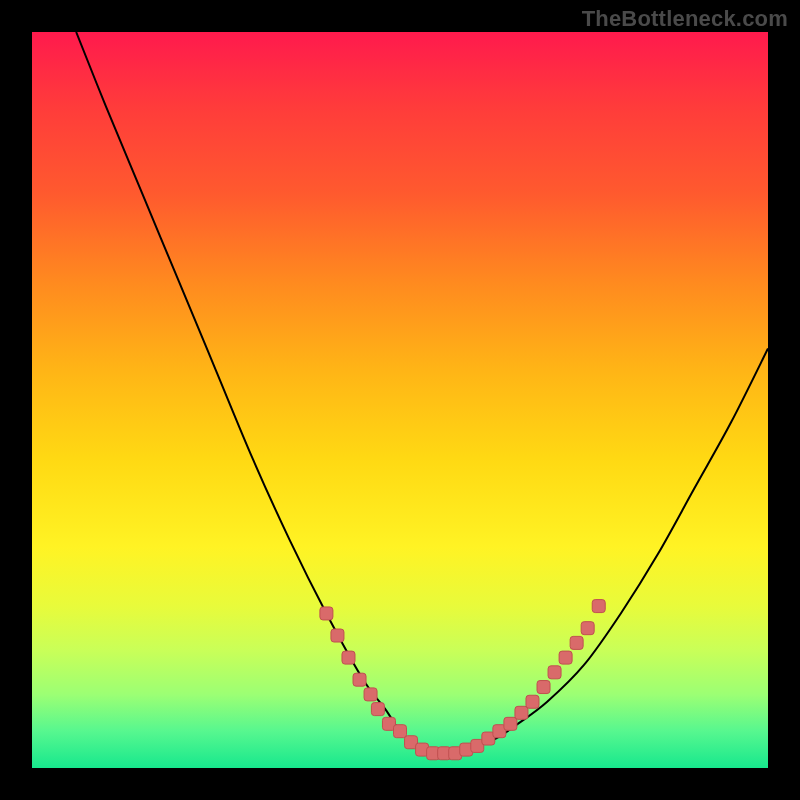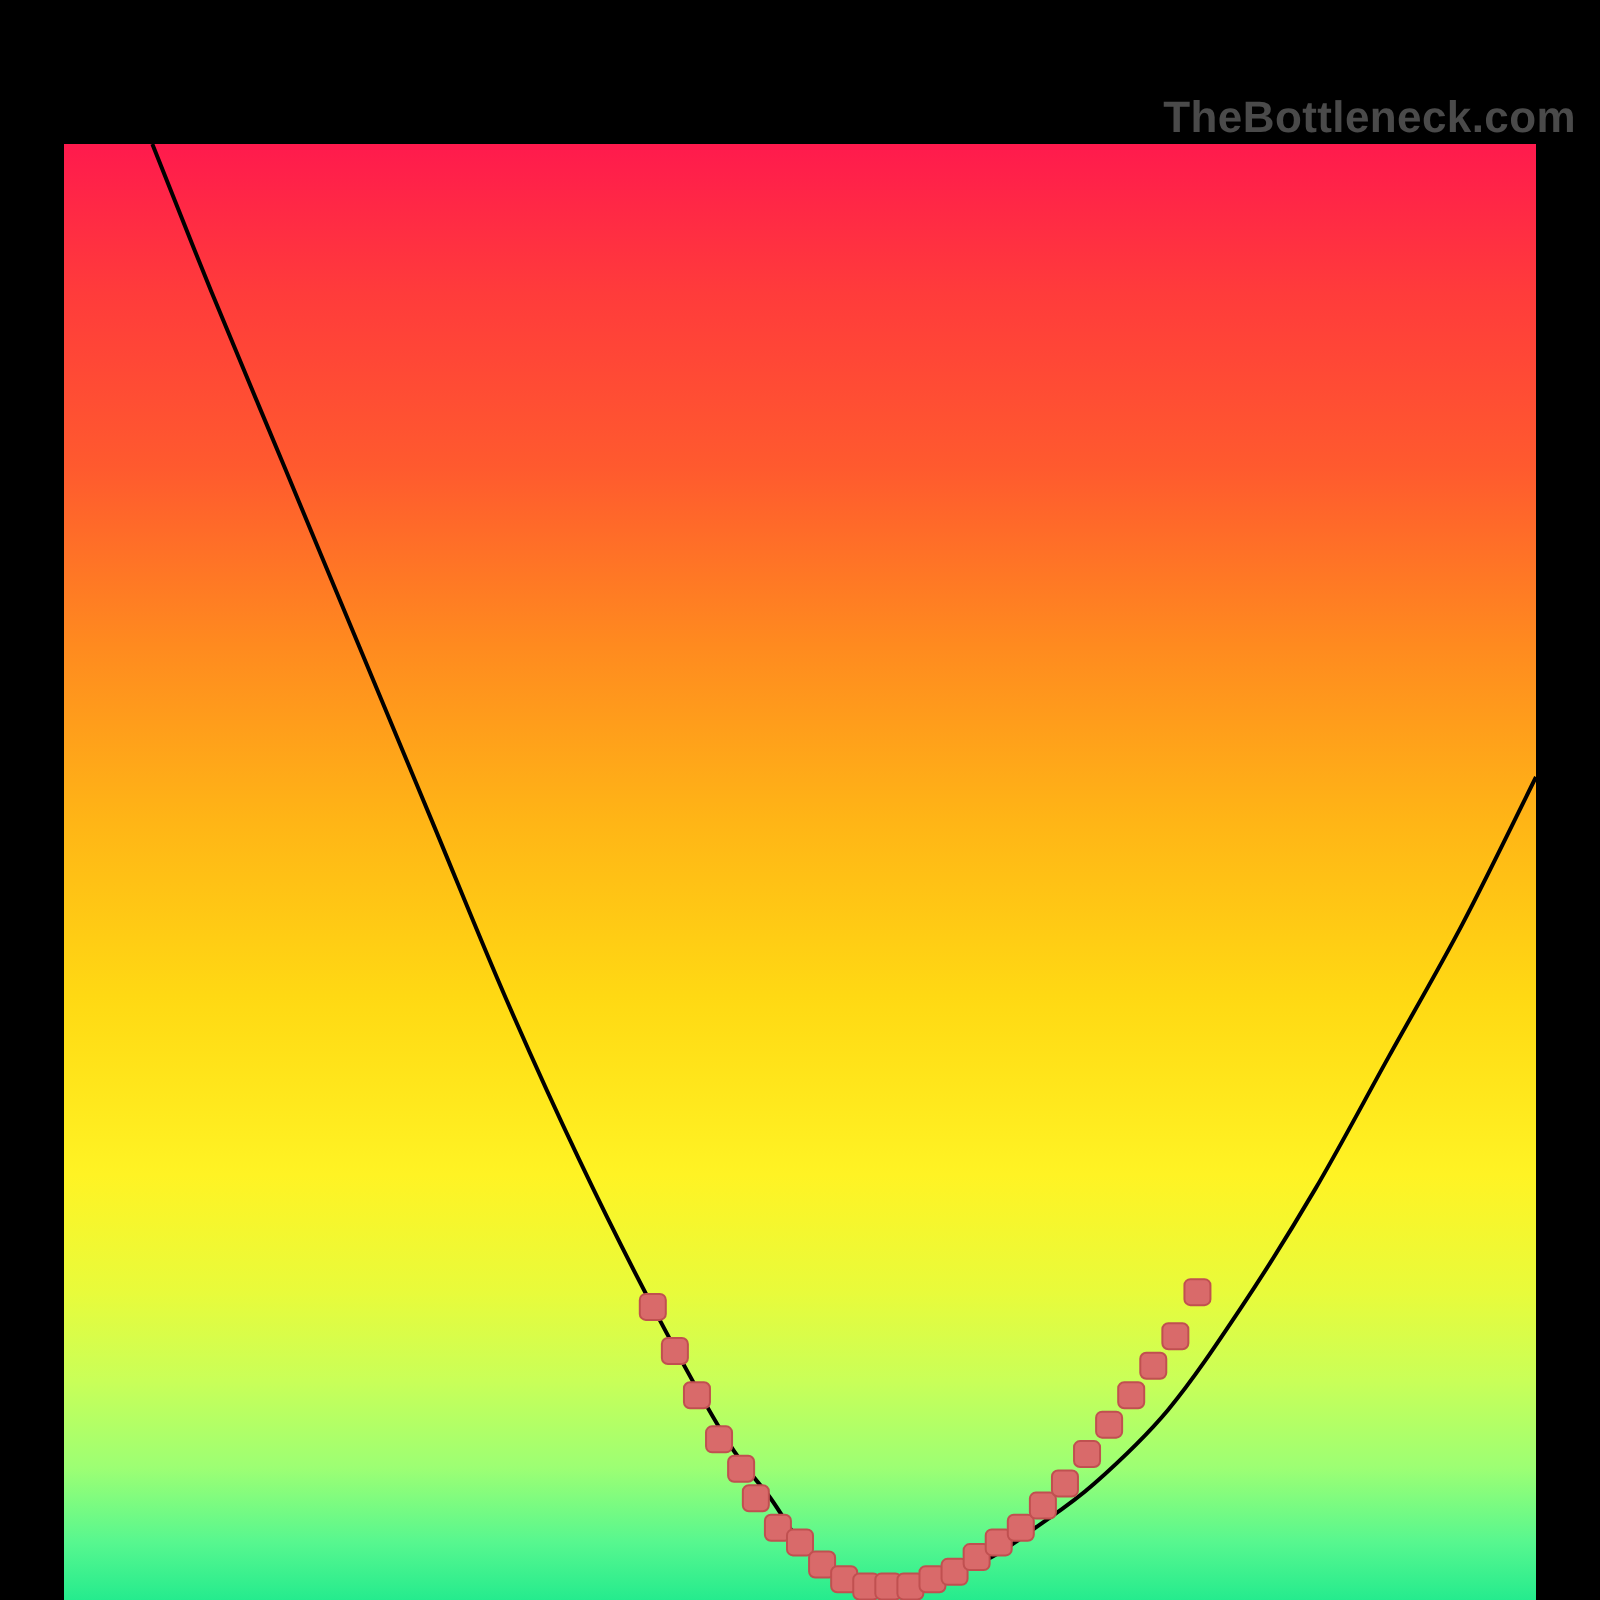--- a/index.html
+++ b/index.html
@@ -11,21 +11,20 @@
     overflow: hidden;
     font-family: Arial, Helvetica, sans-serif;
   }
   .frame {
     position: absolute;
     left: 0;
     top: 0;
     width: 800px;
     height: 668px;
     background: #000;
-    margin-top: 40px;
   }
   .plot {
     position: absolute;
     left: 32px;
     top: 32px;
     width: 736px;
     height: 736px;
     
     background: linear-gradient(
       to bottom,

